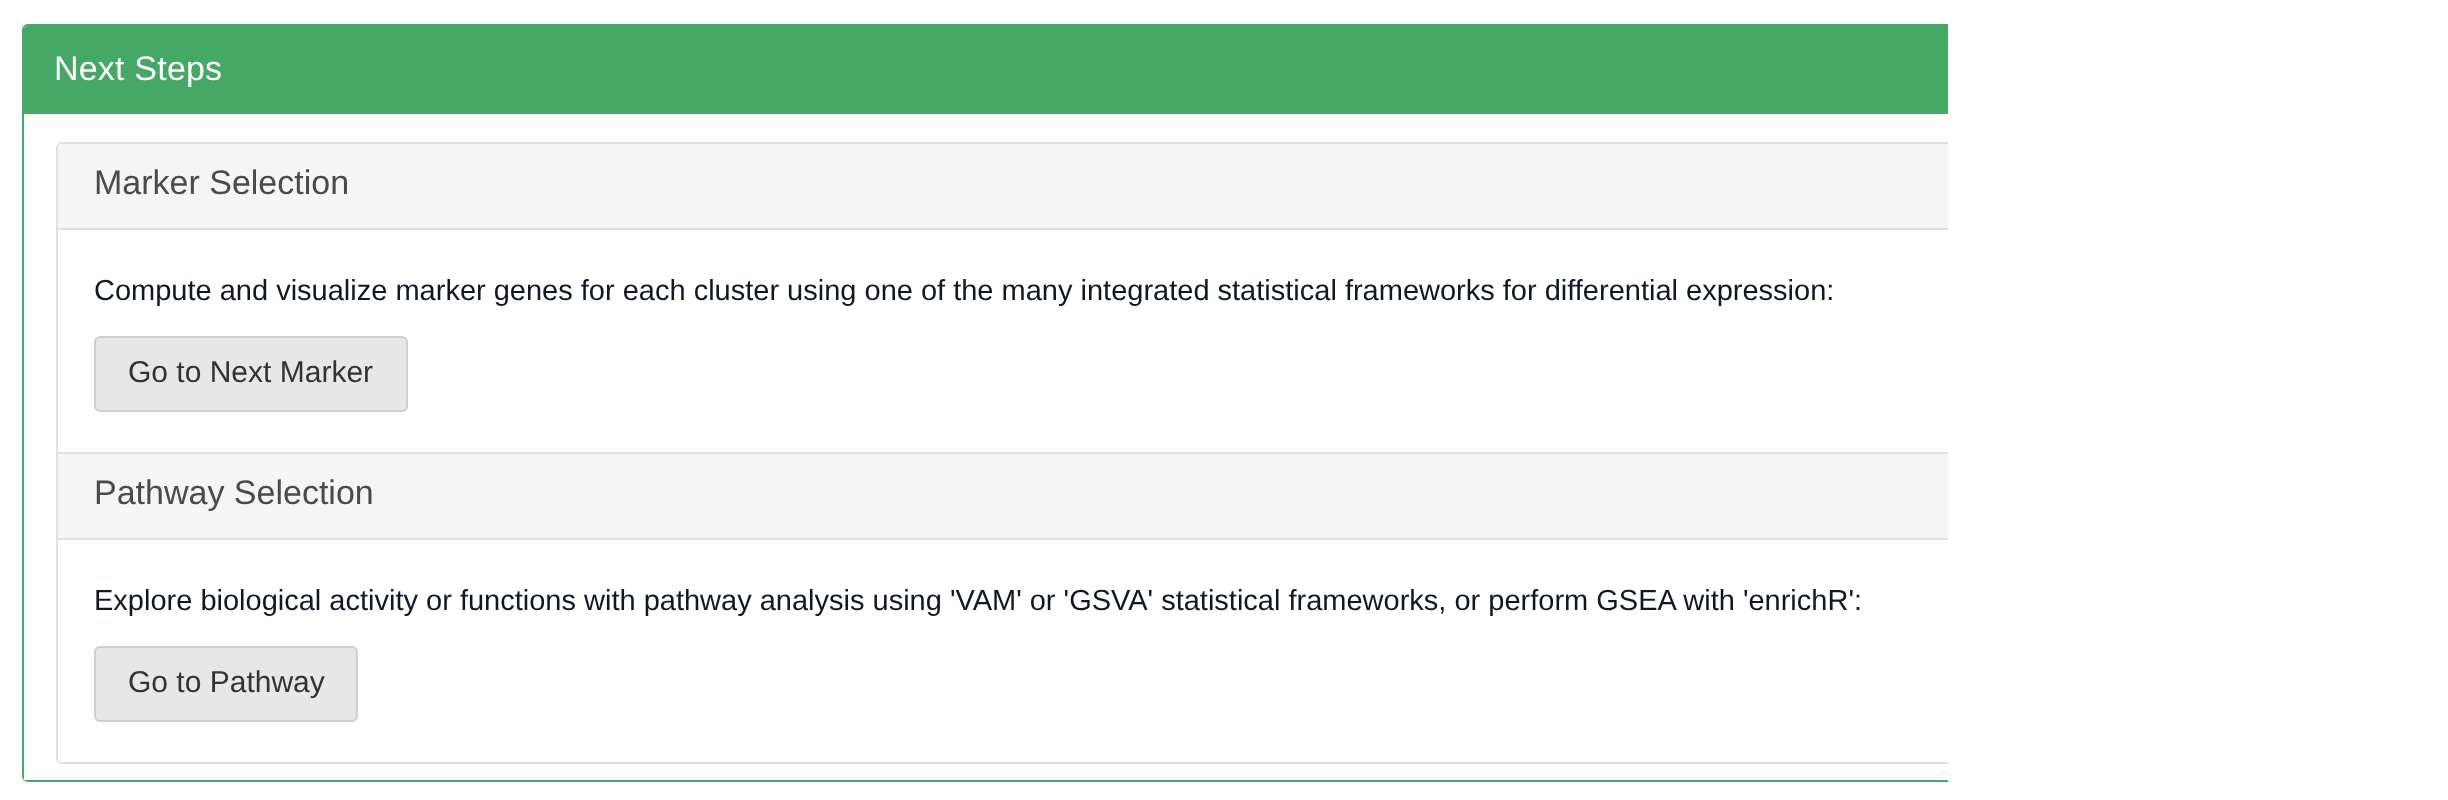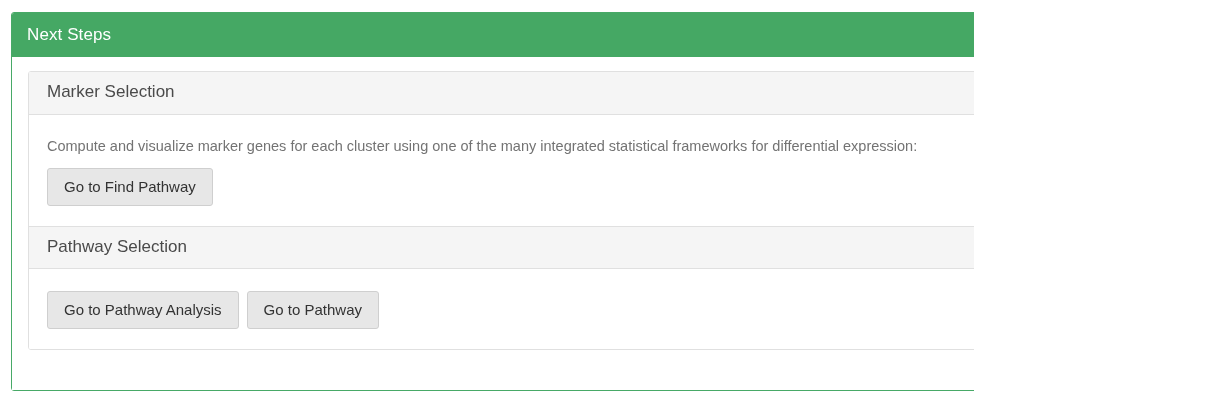--- a/index.html
+++ b/index.html
@@ -93,21 +93,21 @@
     margin-top: 46px;
   }
 
   .section-body {
     box-sizing: border-box;
     padding: 22px 18px 20px 18px;
     background: #ffffff;
   }
 
   .section-desc {
-    color: #737373;
+    color: #0f172a;
     font-size: 14.5px;
     line-height: 1.3;
     margin: 0 0 12px 0;
   }
 
   .btn-row {
     display: flex;
     gap: 8px;
     align-items: flex-start;
   }
@@ -144,32 +144,32 @@
 
       <div class="inner-panel">
 
         <div class="section">
           <div class="section-heading">
             <span class="section-title">Marker Selection</span>
           </div>
           <div class="section-body">
             <p class="section-desc">Compute and visualize marker genes for each cluster using one of the many integrated statistical frameworks for differential expression:</p>
             <div class="btn-row">
-              <button class="btn-default">Go to Find Pathway</button>
+              <button class="btn-default">Go to Next Marker</button>
             </div>
           </div>
         </div>
 
         <div class="section">
           <div class="section-heading with-top-border">
             <span class="section-title">Pathway Selection</span>
           </div>
           <div class="section-body">
+            <p class="section-desc">Explore biological activity or functions with pathway analysis using 'VAM' or 'GSVA' statistical frameworks, or perform GSEA with 'enrichR':</p>
             <div class="btn-row">
-              <button class="btn-default">Go to Pathway Analysis</button>
               <button class="btn-default">Go to Pathway</button>
             </div>
           </div>
         </div>
 
       </div>
 
     </div>
   </div>
 </div>

